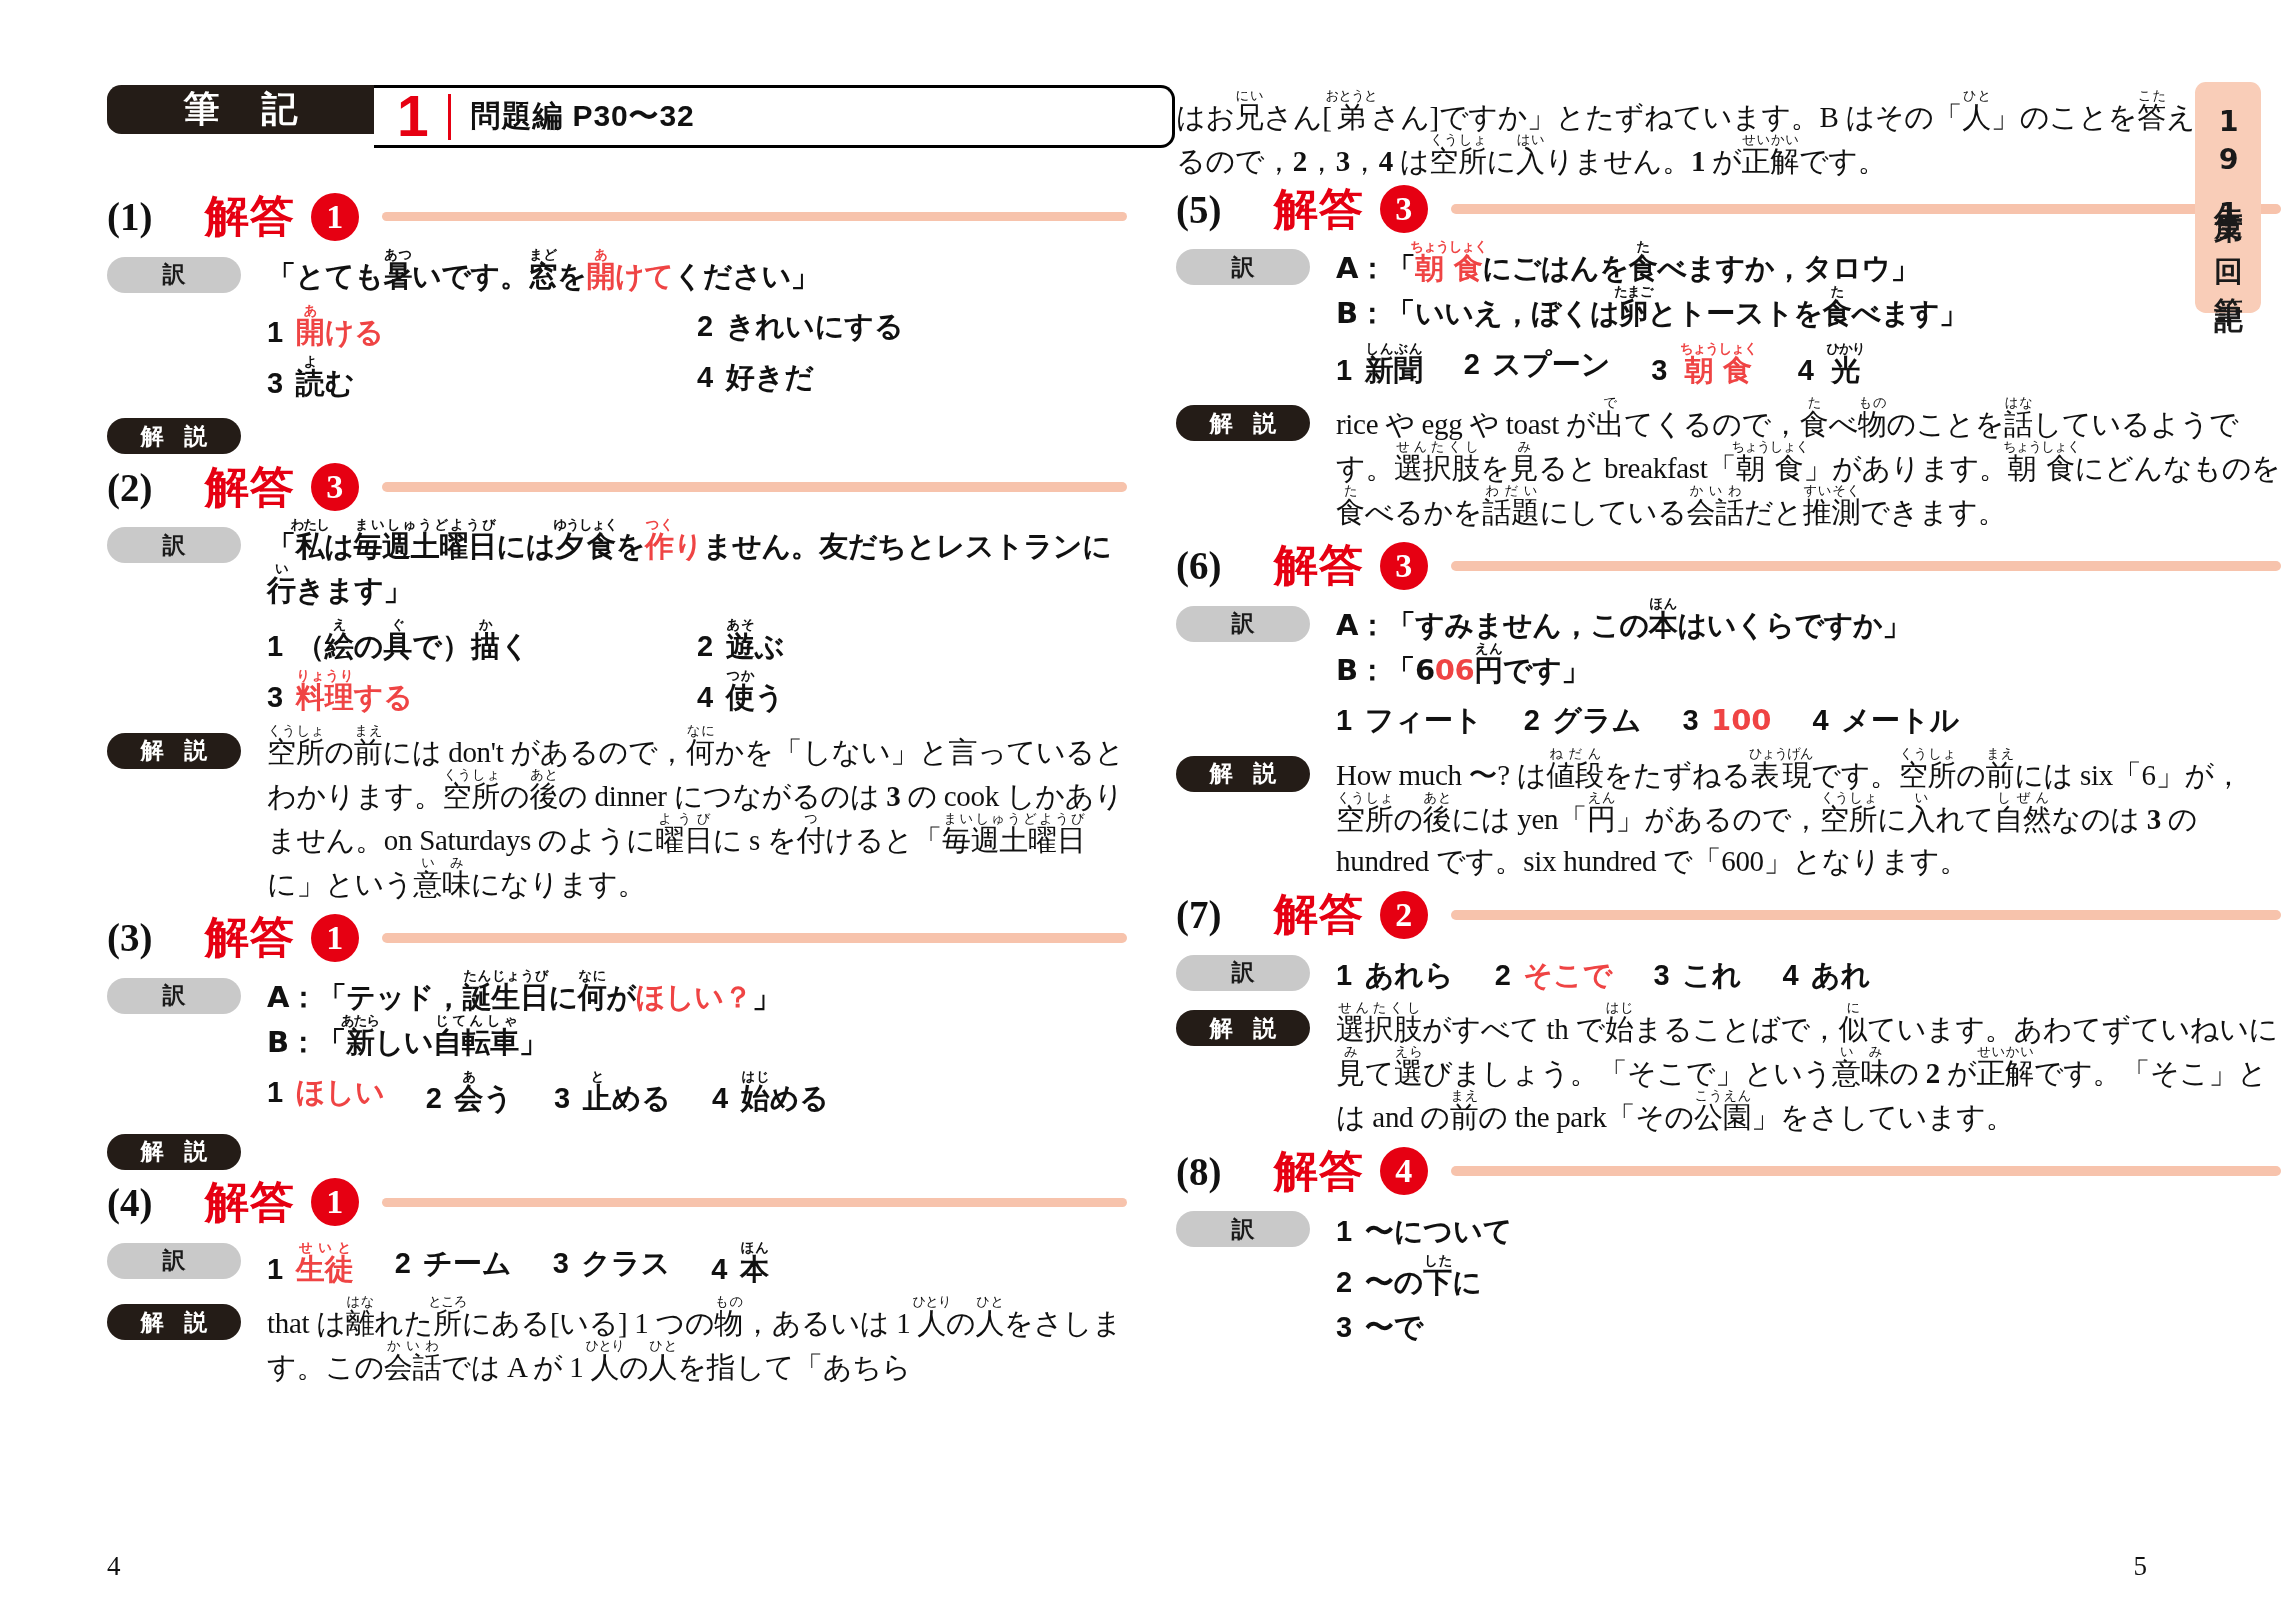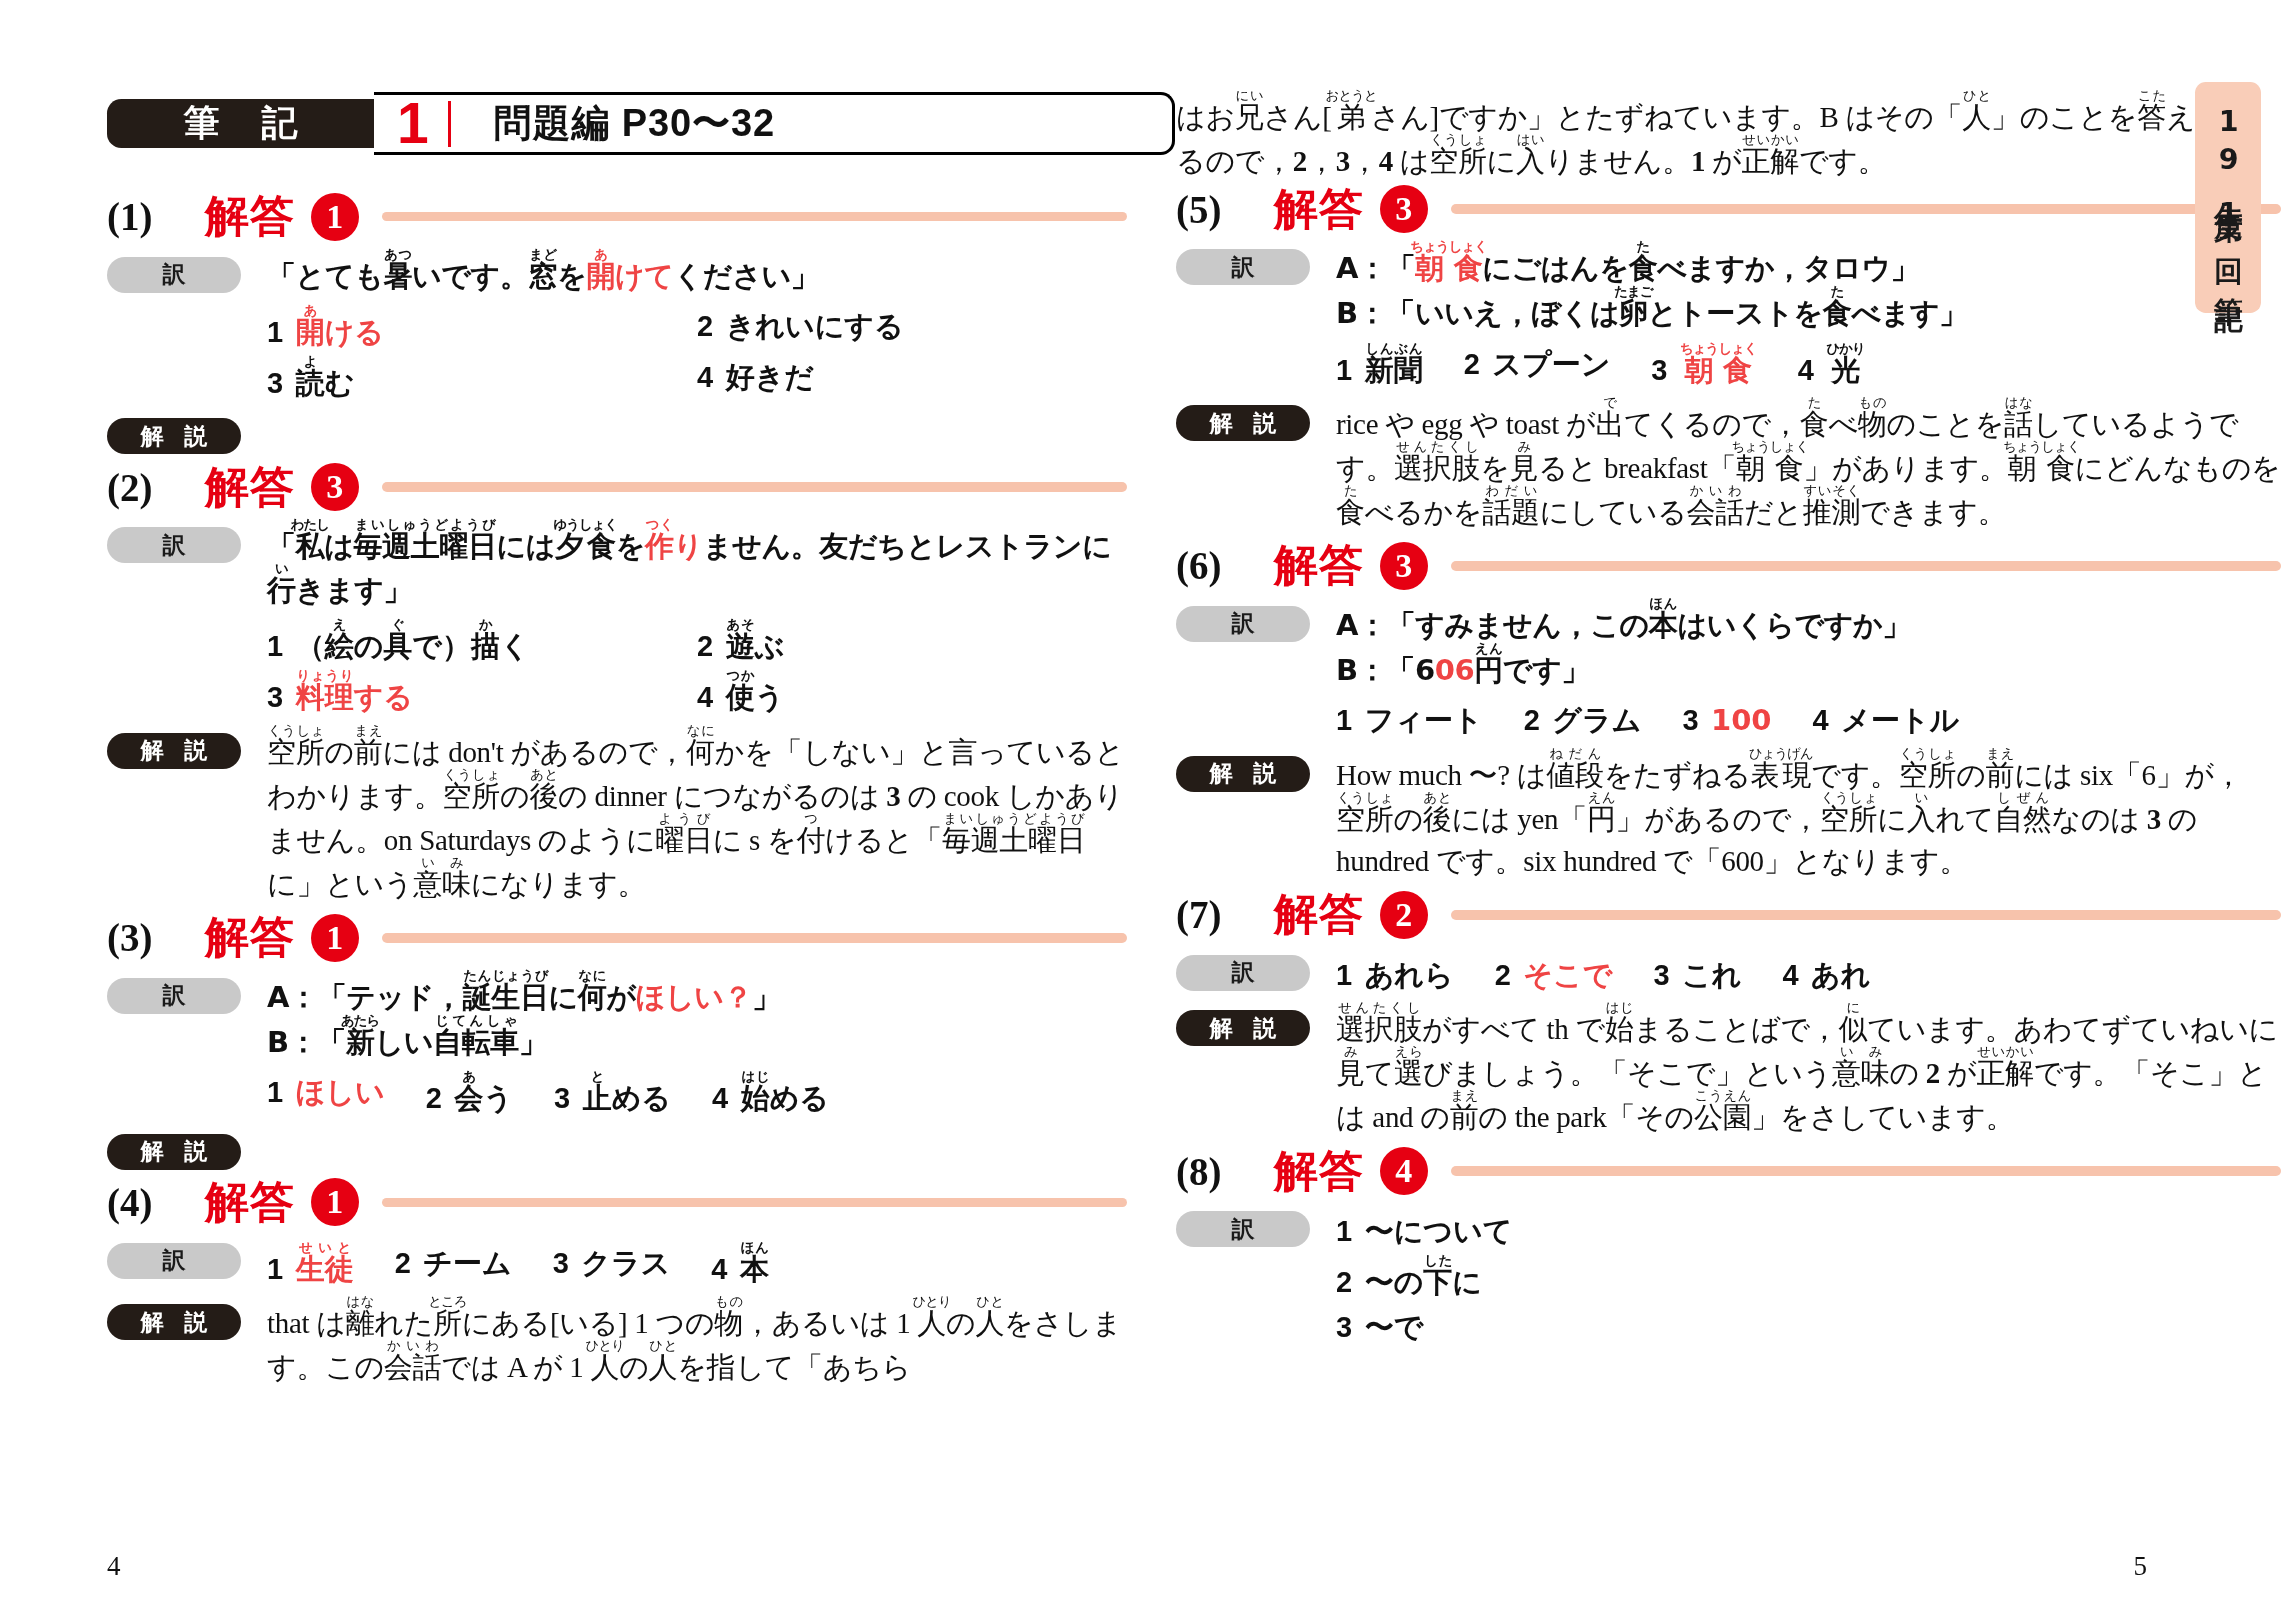--- a/index.html
+++ b/index.html
@@ -11,35 +11,35 @@
     color:#111;
     position:relative;
     overflow:hidden;
   }
   .page { position:absolute; inset:0; display:flex; }
   .col { position:relative; }
   .col-left  { width:1127px; padding:85px 0 0 107px; }
   .col-right { width:1154px; padding:85px 0 0 49px; }
 
   
-  .banner { display:flex; align-items:center; height:77px; width:1068px; margin-bottom:27px; }
+  .banner { display:flex; align-items:flex-start; height:77px; width:1068px; margin-bottom:27px; }
   .banner-left {
     background:#241c17; color:#fff; width:267px;
     border-radius:14.3px 0 0 14.3px;
     display:flex; align-items:center; justify-content:center;
     font-size:36px; font-weight:bold; letter-spacing:16px; text-indent:16px;
   }
   .banner-right {
     flex:1; background:#fff; border:3.6px solid #000; border-left:none;
     border-radius:0 14.3px 14.3px 0;
     display:flex; align-items:center; padding-left:23px; gap:19.6px;
   }
   .banner-num { color:#e60012; font-size:57px; font-weight:bold; line-height:1; font-family:"Liberation Sans", sans-serif; }
   .banner-div { width:2.7px; height:46px; background:#e60012; }
-  .banner-src { font-size:38px; font-weight:bold; letter-spacing:0.9px;margin-left:23px; }
+  .banner-src { font-size:30px; font-weight:bold; letter-spacing:0.9px; }
 
   
   .q { margin-bottom:5.3px; }
   .q-head { display:flex; align-items:center; gap:16px; height:55px; }
   .q-no { font-family:"Liberation Serif", serif; font-size:39px; font-weight:bold; width:82px; }
   .q-ans-label { color:#e60012; font-size:44px; font-weight:bold; letter-spacing:0.9px; }
   .q-circle {
     width:48px; height:48px; border-radius:50%;
     background:#e60012; color:#fff;
     display:flex; align-items:center; justify-content:center;

